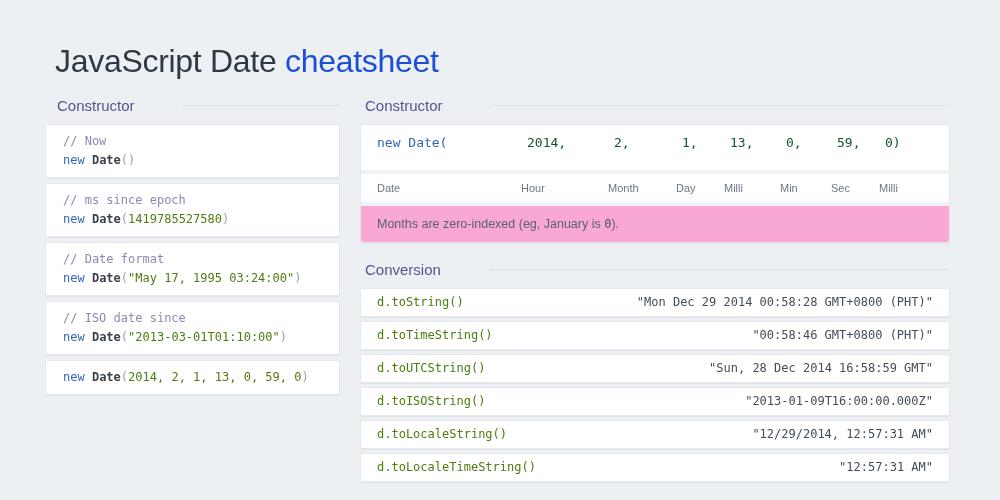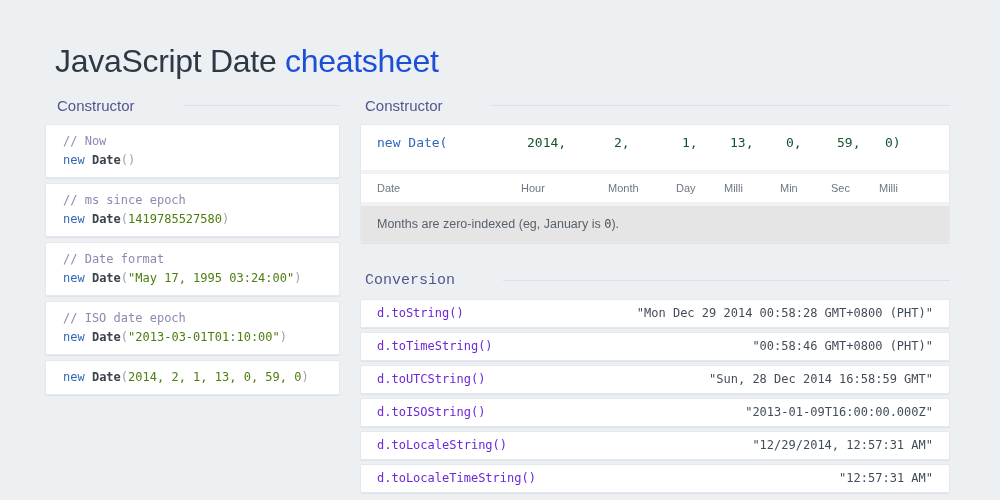--- a/index.html
+++ b/index.html
@@ -23,21 +23,21 @@
   .col-right { left:360px; width:590px; }
 
   .section-heading {
     display:flex; align-items:center;
     height:18px; margin-bottom:10px;
     font-size:15px; color:#57538f;gap:34px;
   }
   .col-left  .section-heading { padding-left:12px; }
   .col-right .section-heading { padding-left:5px; }
   .section-heading .rule { flex:1; height:1px; background:#dcdee9; margin-left:14px; }
-  .heading-conversion { margin-top:28px;font-family:Liberation Mono, monospace; }
+  .heading-conversion { margin-top:17px; }
 
   .card-shadow {
     background:#ffffff;
     border:1px solid #e5e8ee;
     border-radius:2px;
     box-shadow:0 1px 1px rgba(44,58,82,0.07);
   }
 
   
   .code-block {
@@ -66,40 +66,40 @@
   }
   .ctor-values .sig { color:#3168b6; }
   .ctor-values .val { color:#14532d; padding-left:6px; }
   .ctor-labels {
     padding-top:7px; padding-bottom:7px;
     border-top:4px solid #f0f2f5;
     font-size:11px; line-height:14px; color:#6d7783;
   }
   .ctor-note {
     border-top:4px solid #f0f2f5;
-    background:#e5e5e5;
+    background:#f9a8d4;
     border-radius:0 0 2px 2px;
     padding:10px 16px;
     font-size:12.5px; line-height:16px; color:#58626d;
   }
   .ctor-note .note-code {
     font-family:"DejaVu Sans Mono", "Liberation Mono", monospace;
     font-size:12px; color:#46505a;
   }
 
   
   .conv-row {
     display:flex; justify-content:space-between; align-items:center;
     padding:7px 16px; margin-bottom:4px;
     font-family:"DejaVu Sans Mono", "Liberation Mono", monospace;
     font-size:12px; line-height:13px;
     min-height:13px;
     white-space:nowrap;
   }
-  .conv-row .method { color:#6d28d9; }
+  .conv-row .method { color:#4d7c0f; }
   .conv-row .result { color:#434d58; }
 </style>
 </head>
 <body>
 
 <h1 class="page-title"><span>JavaScript Date</span> <span class="secondary">cheatsheet</span></h1>
 
 <div class="col col-left">
   <div class="section-heading">
     <span>Constructor</span>
@@ -115,21 +115,21 @@
     <div class="comment">// ms since epoch</div>
     <div><span class="kw">new</span> <span class="fn">Date</span><span class="punct">(</span><span class="lit">1419785527580</span><span class="punct">)</span></div>
   </div>
 
   <div class="code-block card-shadow">
     <div class="comment">// Date format</div>
     <div><span class="kw">new</span> <span class="fn">Date</span><span class="punct">(</span><span class="lit">"May 17, 1995 03:24:00"</span><span class="punct">)</span></div>
   </div>
 
   <div class="code-block card-shadow">
-    <div class="comment">// ISO date epoch</div>
+    <div class="comment">// ISO date since</div>
     <div><span class="kw">new</span> <span class="fn">Date</span><span class="punct">(</span><span class="lit">"2013-03-01T01:10:00"</span><span class="punct">)</span></div>
   </div>
 
   <div class="code-block card-shadow">
     <div><span class="kw">new</span> <span class="fn">Date</span><span class="punct">(</span><span class="lit">2014, 2, 1, 13, 0, 59, 0</span><span class="punct">)</span></div>
   </div>
 </div>
 
 <div class="col col-right">
   <div class="section-heading">

